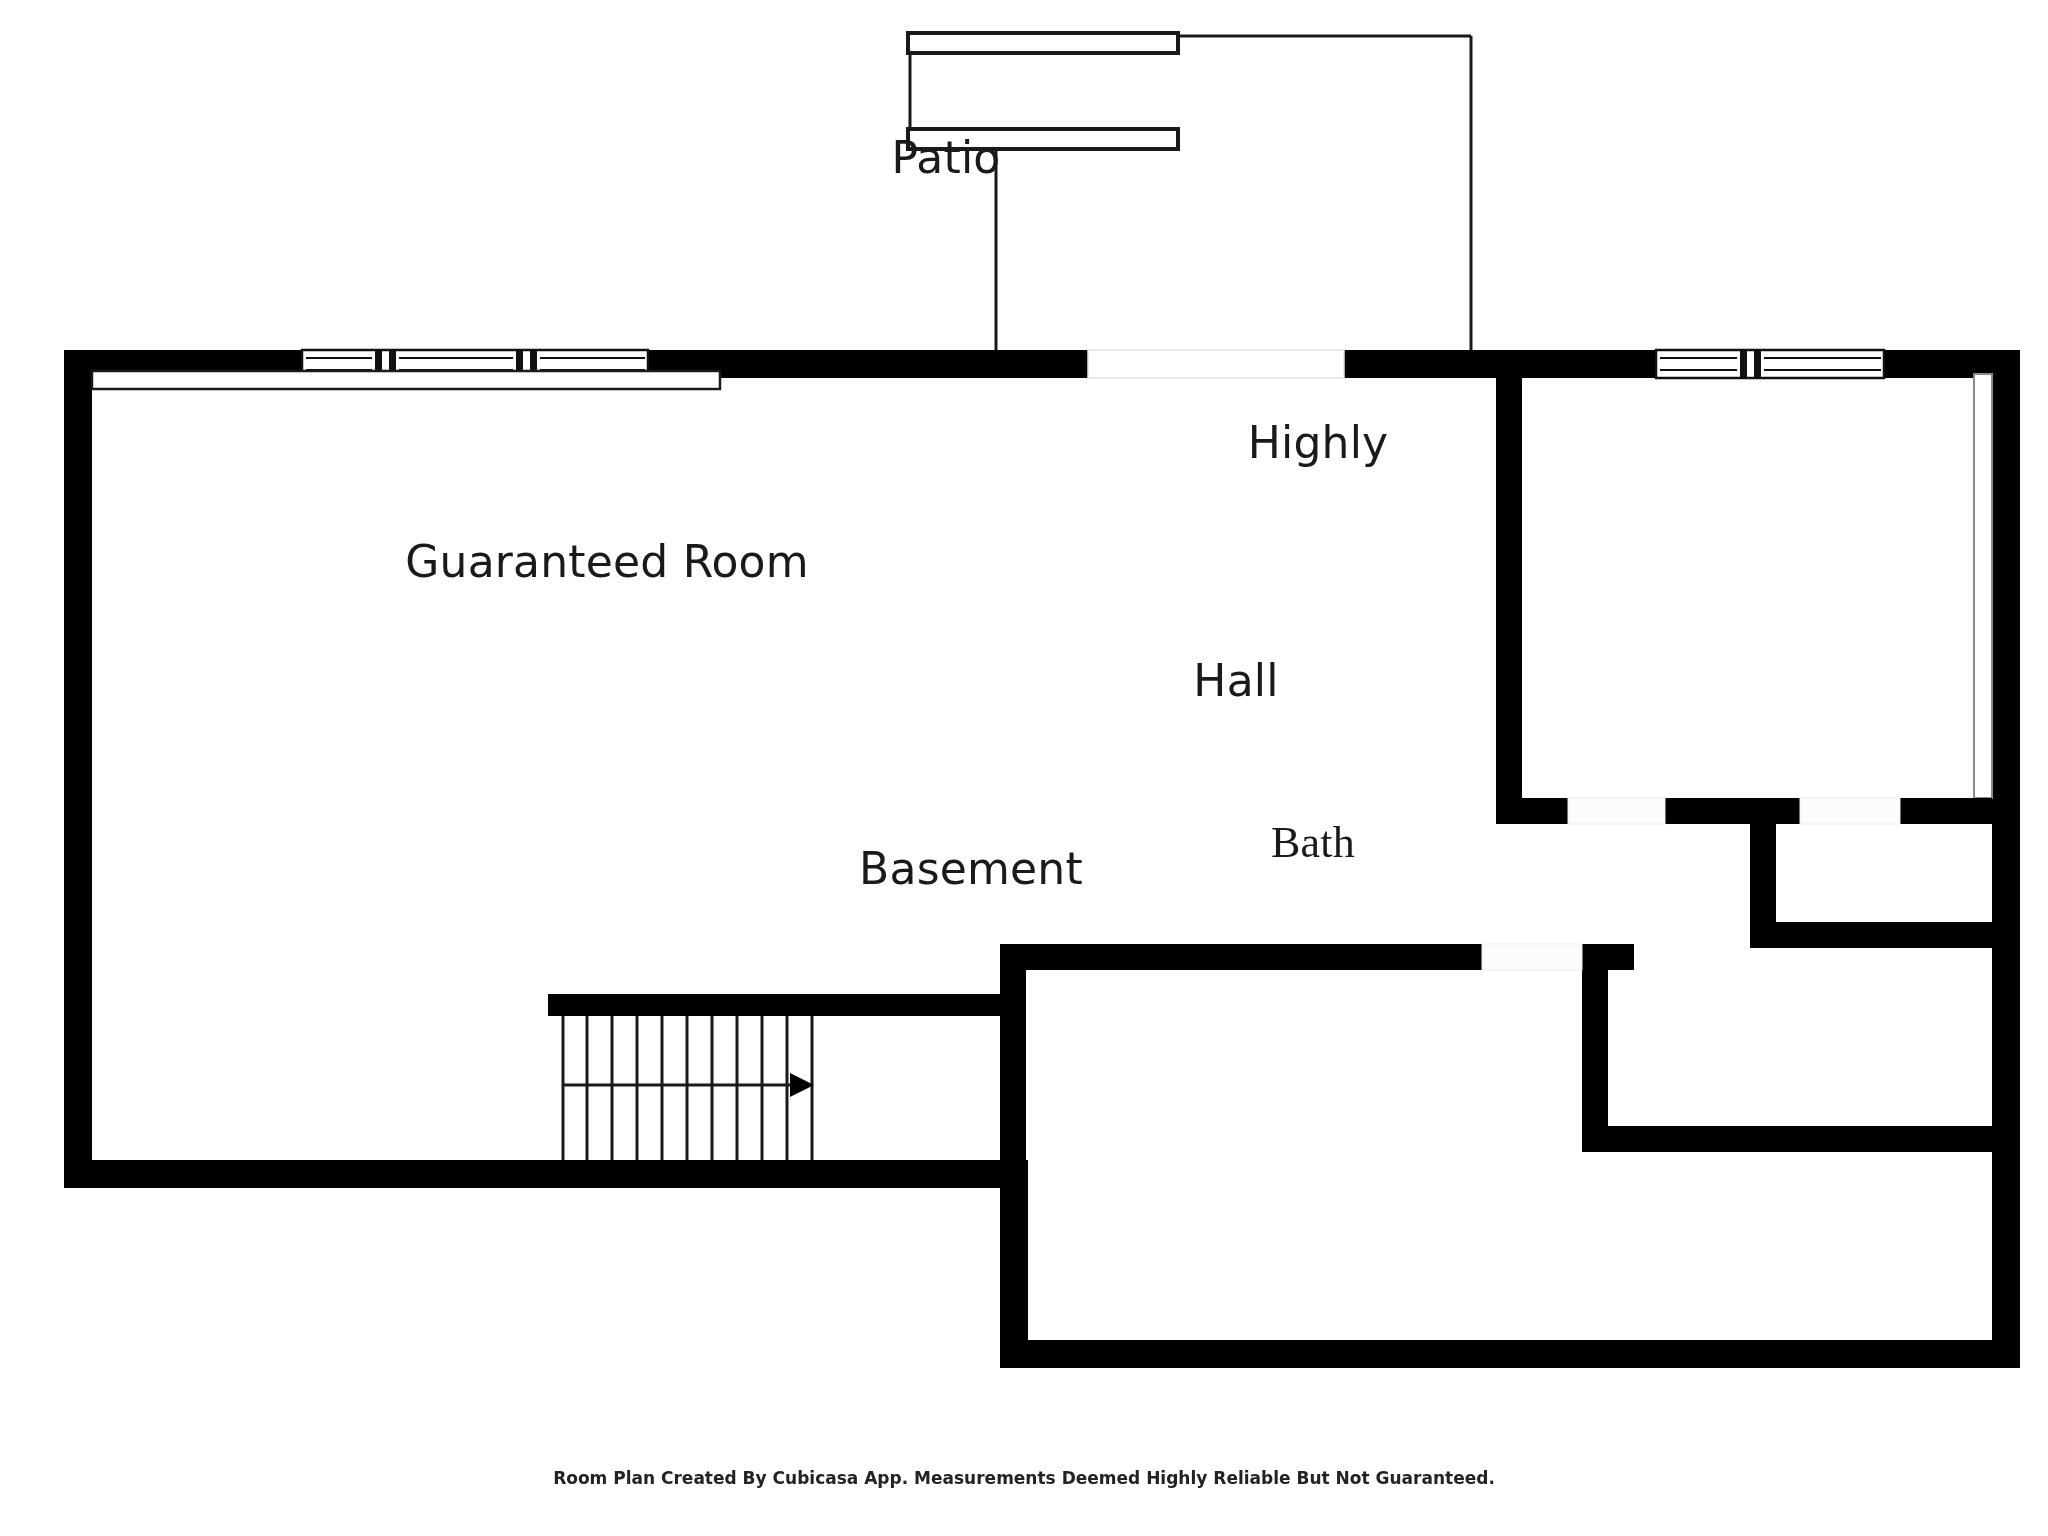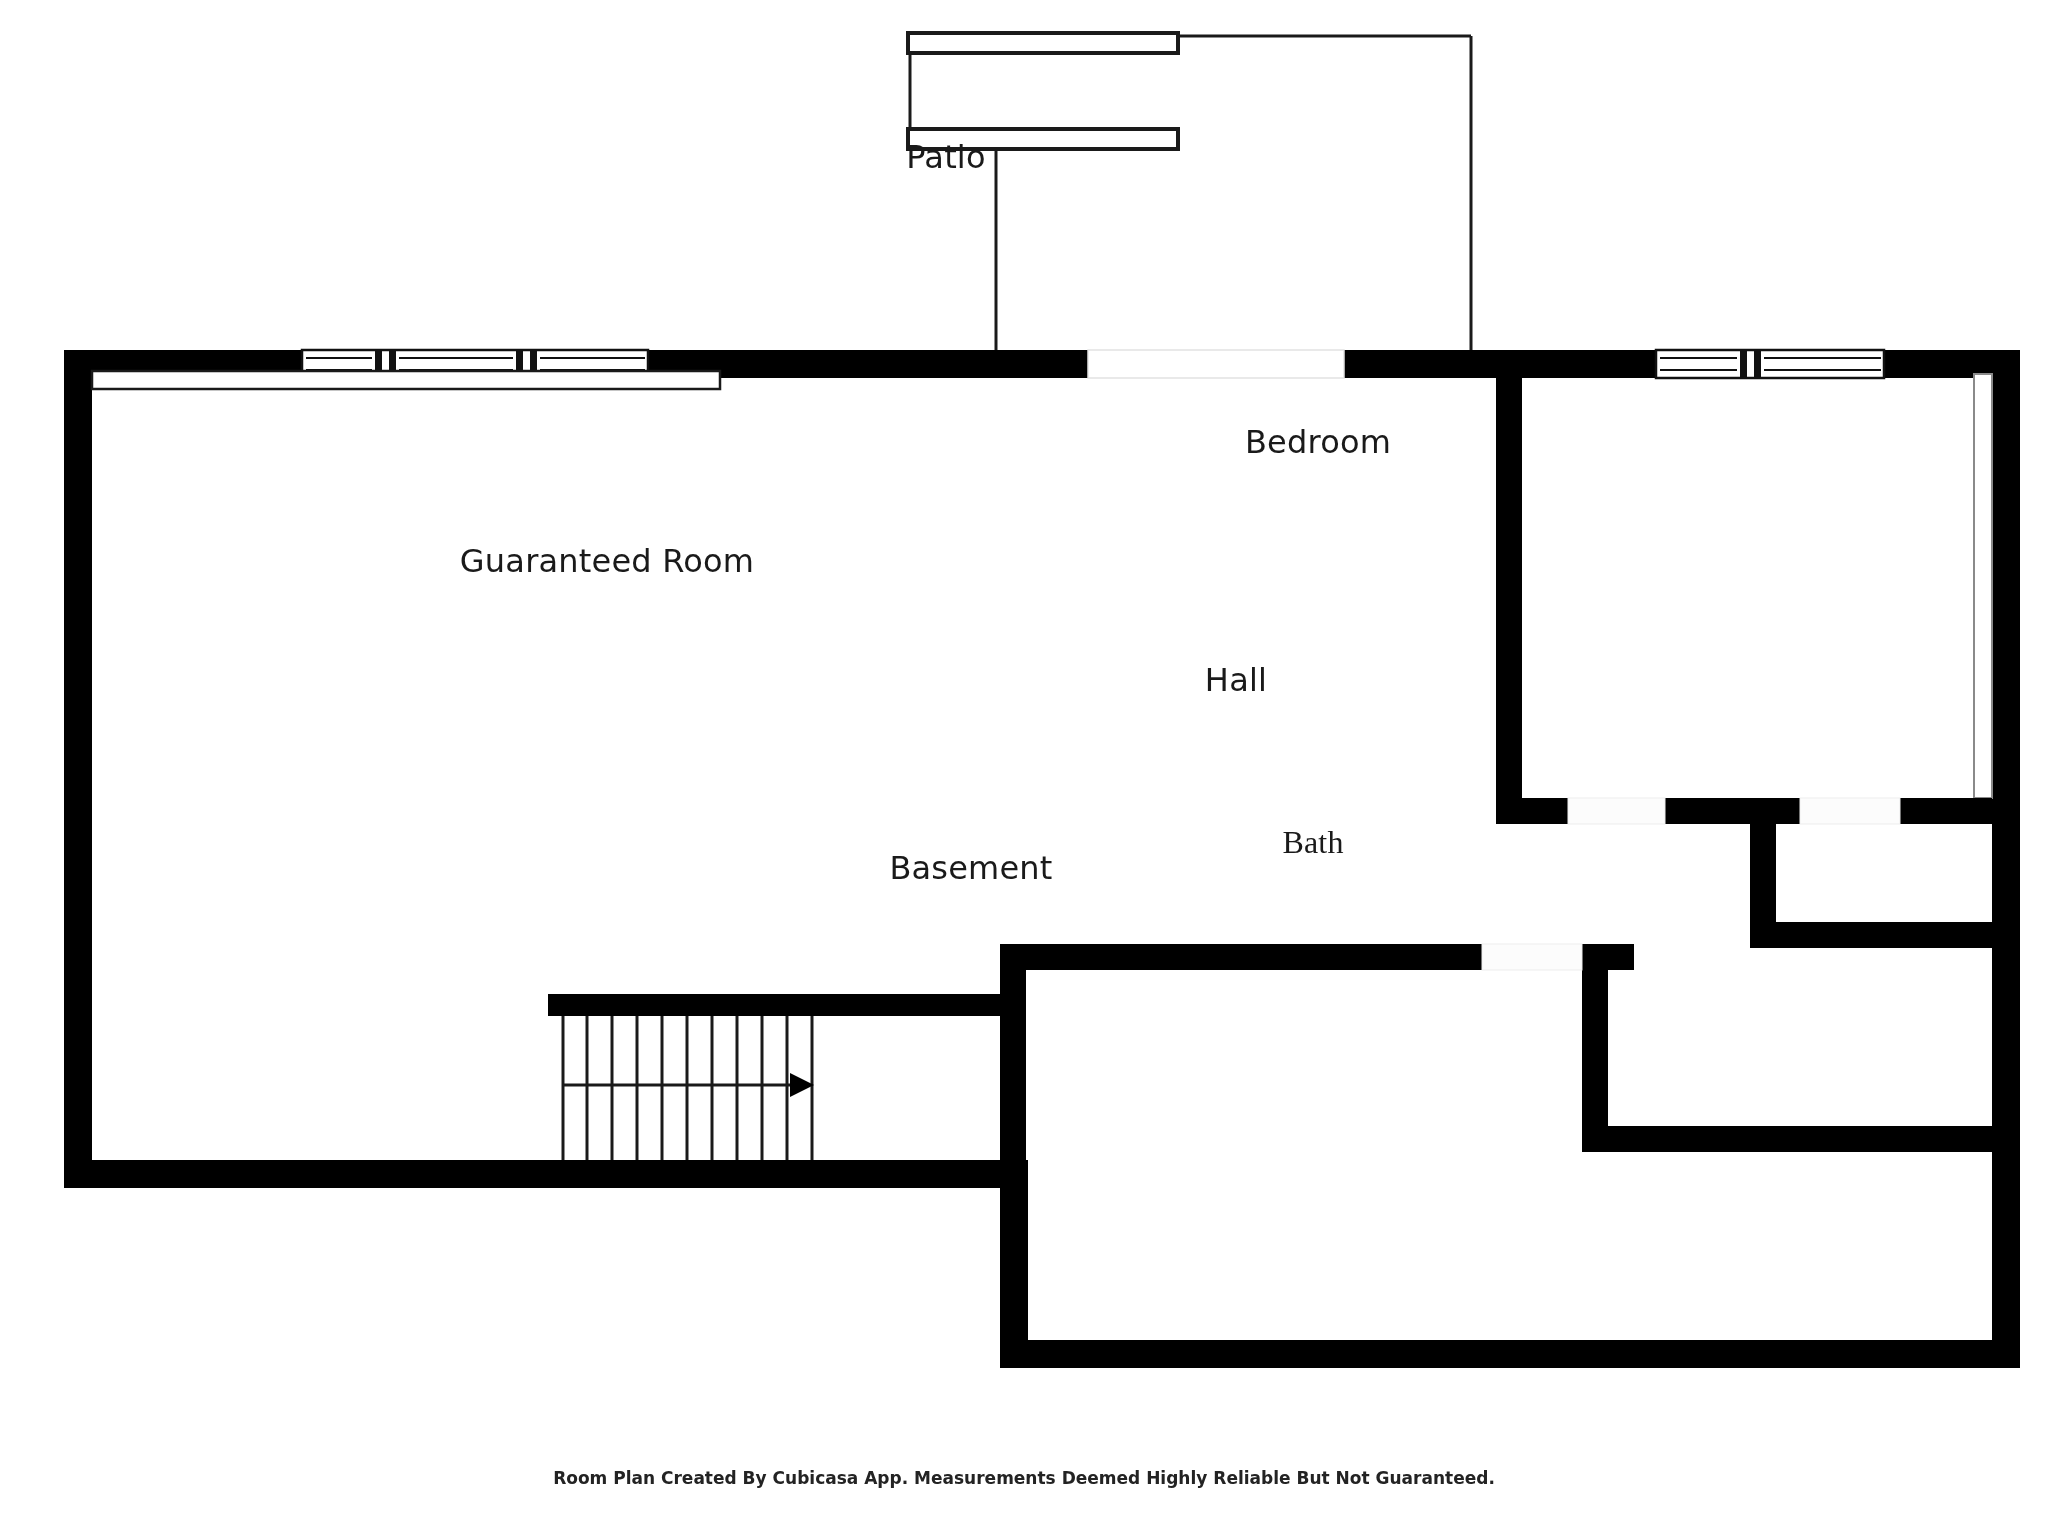--- a/index.html
+++ b/index.html
@@ -29,21 +29,21 @@
   }
   .room-label {
     position: absolute;
     font-family: "DejaVu Sans", "Liberation Sans", sans-serif;
     font-weight: 400;
     color: #1a1a1a;
     white-space: nowrap;
     transform: translate(-50%, -50%);
     letter-spacing: 0.2px;
   }
-  .room-label.size-lg { font-size: 32px; }
+  .room-label.size-lg { font-size: 44px; }
   .footer-note {
     position: absolute;
     left: 50%;
     transform: translateX(-50%);
     top: 1468px;
     font-family: "DejaVu Sans", "Liberation Sans", sans-serif;
     font-size: 17px;
     font-weight: 600;
     color: #232323;
     white-space: nowrap;
@@ -185,21 +185,21 @@
       <line x1="563" y1="1085" x2="800" y2="1085" stroke="#1a1a1a" stroke-width="3"></line>
       <polygon points="790,1073 814,1085 790,1097" fill="#000000"></polygon>
     </g>
 
   </svg>
 
   <div class="room-label size-lg" style="left:946px; top:157px;">Patio</div>
 
   <div class="room-label size-lg" style="left:607px; top:561px;">Guaranteed Room</div>
 
-  <div class="room-label size-lg" style="left:1318px; top:442px;">Bedroom</div>
+  <div class="room-label size-lg" style="left:1318px; top:442px;">Highly</div>
 
   <div class="room-label size-lg" style="left:1236px; top:680px;text-align:right;">Hall</div>
 
   <div class="room-label size-lg" style="left:1313px; top:842px;font-family:Liberation Serif, serif;">Bath</div>
 
   <div class="room-label size-lg" style="left:971px; top:868px;">Basement</div>
 
   <div class="footer-note">Room Plan Created By Cubicasa App. Measurements Deemed Highly Reliable But Not Guaranteed.</div>
 
 </div>

